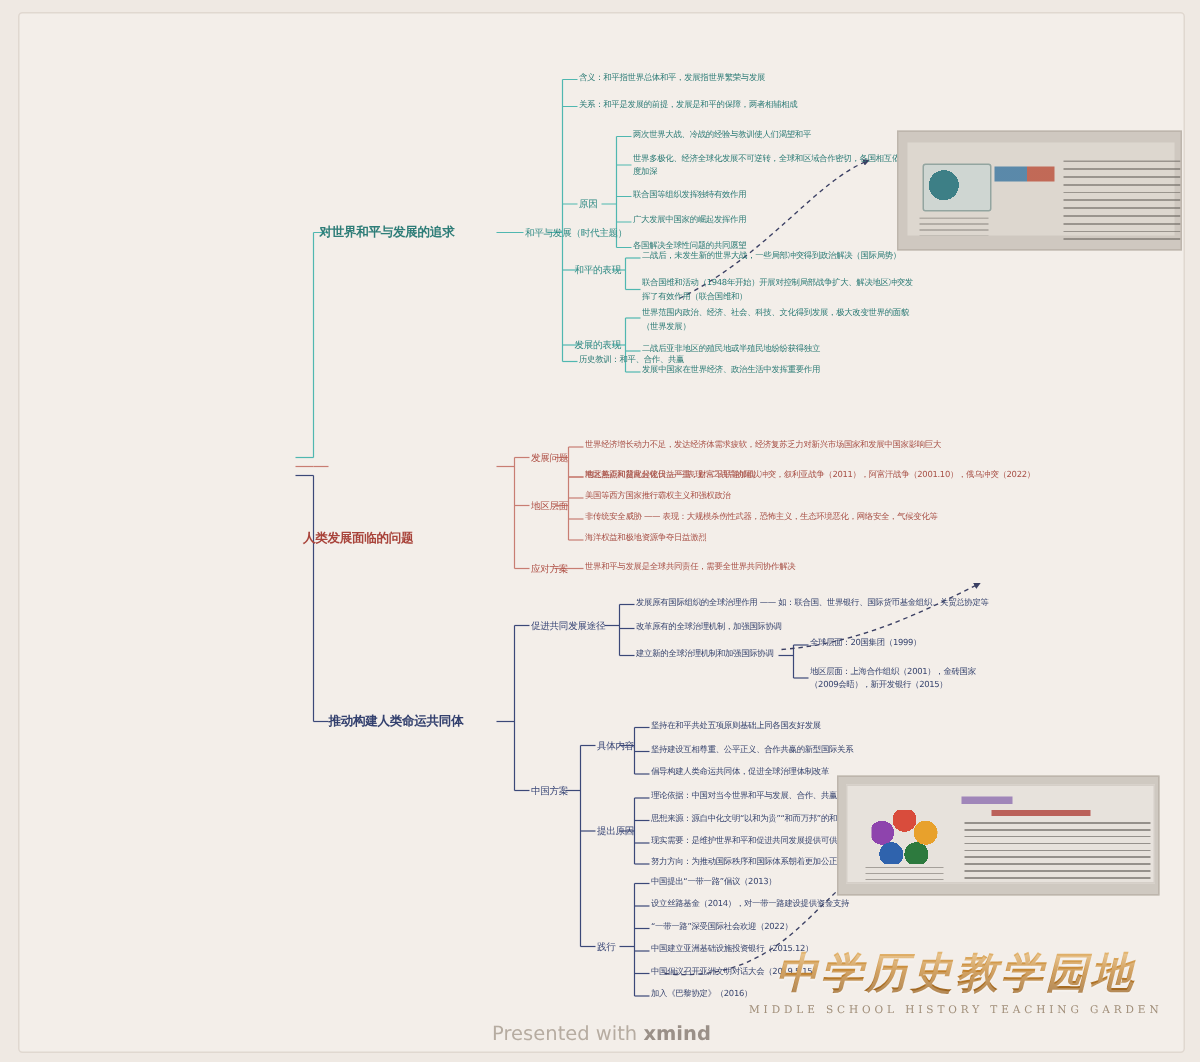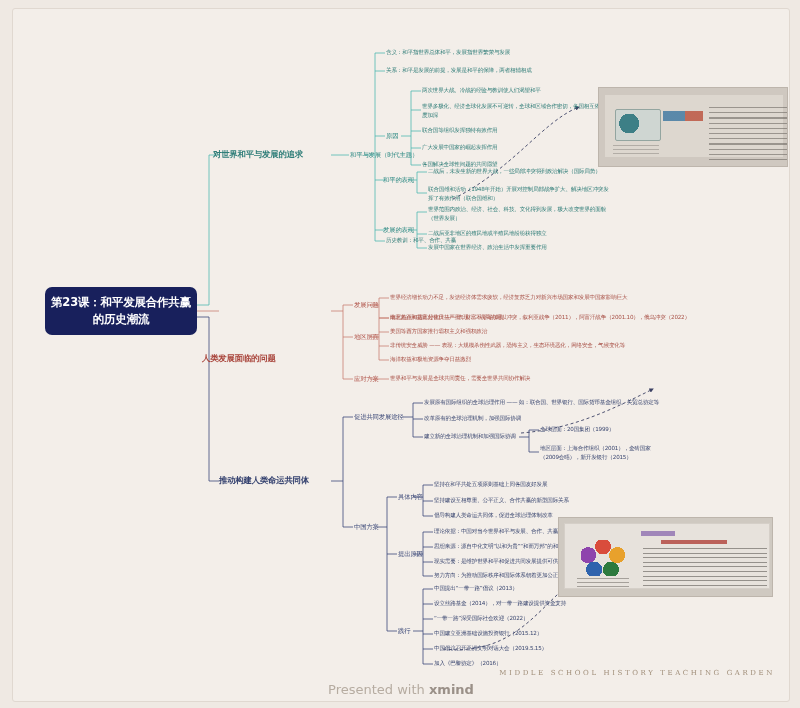--- a/index.html
+++ b/index.html
@@ -301,21 +301,20 @@
       <path d="M508 424 C560 420 600 400 640 380" marker-end="url(#ah)"></path>
       <path d="M430 640 C505 648 530 590 562 572" marker-end="url(#ah)"></path>
     </g>
     <defs>
       <marker id="ah" markerWidth="5" markerHeight="5" refX="4" refY="2.5" orient="auto">
         <path d="M0,0 L5,2.5 L0,5 z" fill="#3a3f63"></path>
       </marker>
     </defs>
   </svg>
 
-  <div class="node" id="root">第23课：和平发展合作共赢的历史潮流</div>
 
   <div class="node lvl1 c-teal" style="left:200px;top:140px;text-align:center;">对世界和平与发展的追求</div>
 
   <div class="node lvl2 t-teal" style="left:337px;top:142px;">和平与发展（时代主题）</div>
 
   <div class="node leaf l-teal" style="left:373px;top:40px;">含义：和平指世界总体和平，发展指世界繁荣与发展</div>
   <div class="node leaf l-teal" style="left:373px;top:58px;">关系：和平是发展的前提，发展是和平的保障，两者相辅相成</div>
 
   <div class="node lvl2 t-teal" style="left:373px;top:123px;">原因</div>
   <div class="node leaf l-teal" style="left:409px;top:78px;">两次世界大战、冷战的经验与教训使人们渴望和平</div>
@@ -395,20 +394,21 @@
     <div class="sheet">
       <div class="ring"></div>
       <div class="ringcap"></div>
       <div class="tag"></div>
       <div class="head"></div>
       <div class="para"></div>
     </div>
   </div>
 
   <div id="wm">
+    <div class="cn">中学历史教学园地</div>
     <div class="en">MIDDLE SCHOOL HISTORY TEACHING GARDEN</div>
   </div>
 
   <div id="footer">
     <span>Presented with </span><b>xmind</b>
   </div>
 
 </div>
 
 </body></html>

